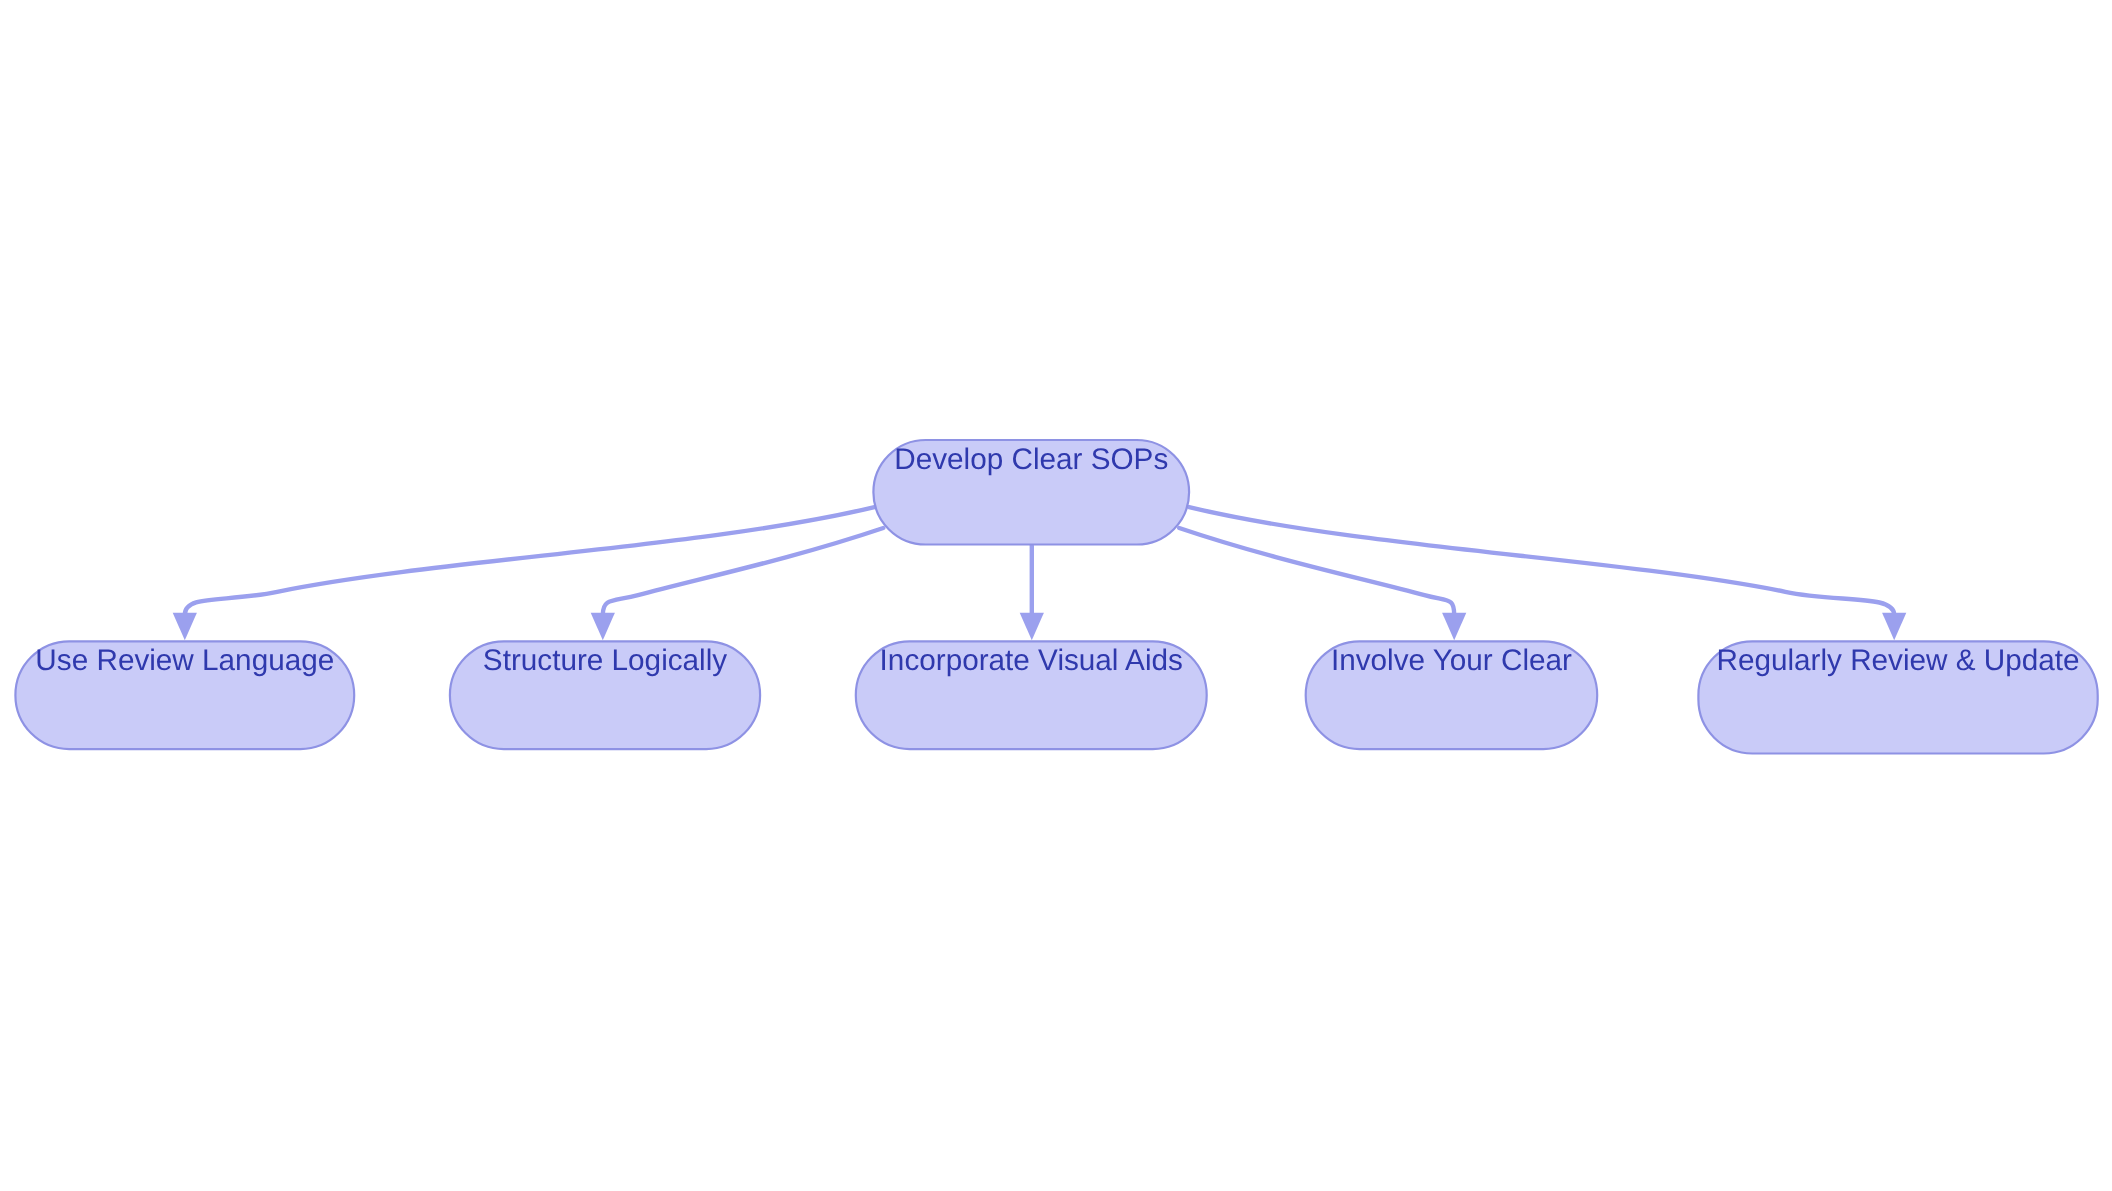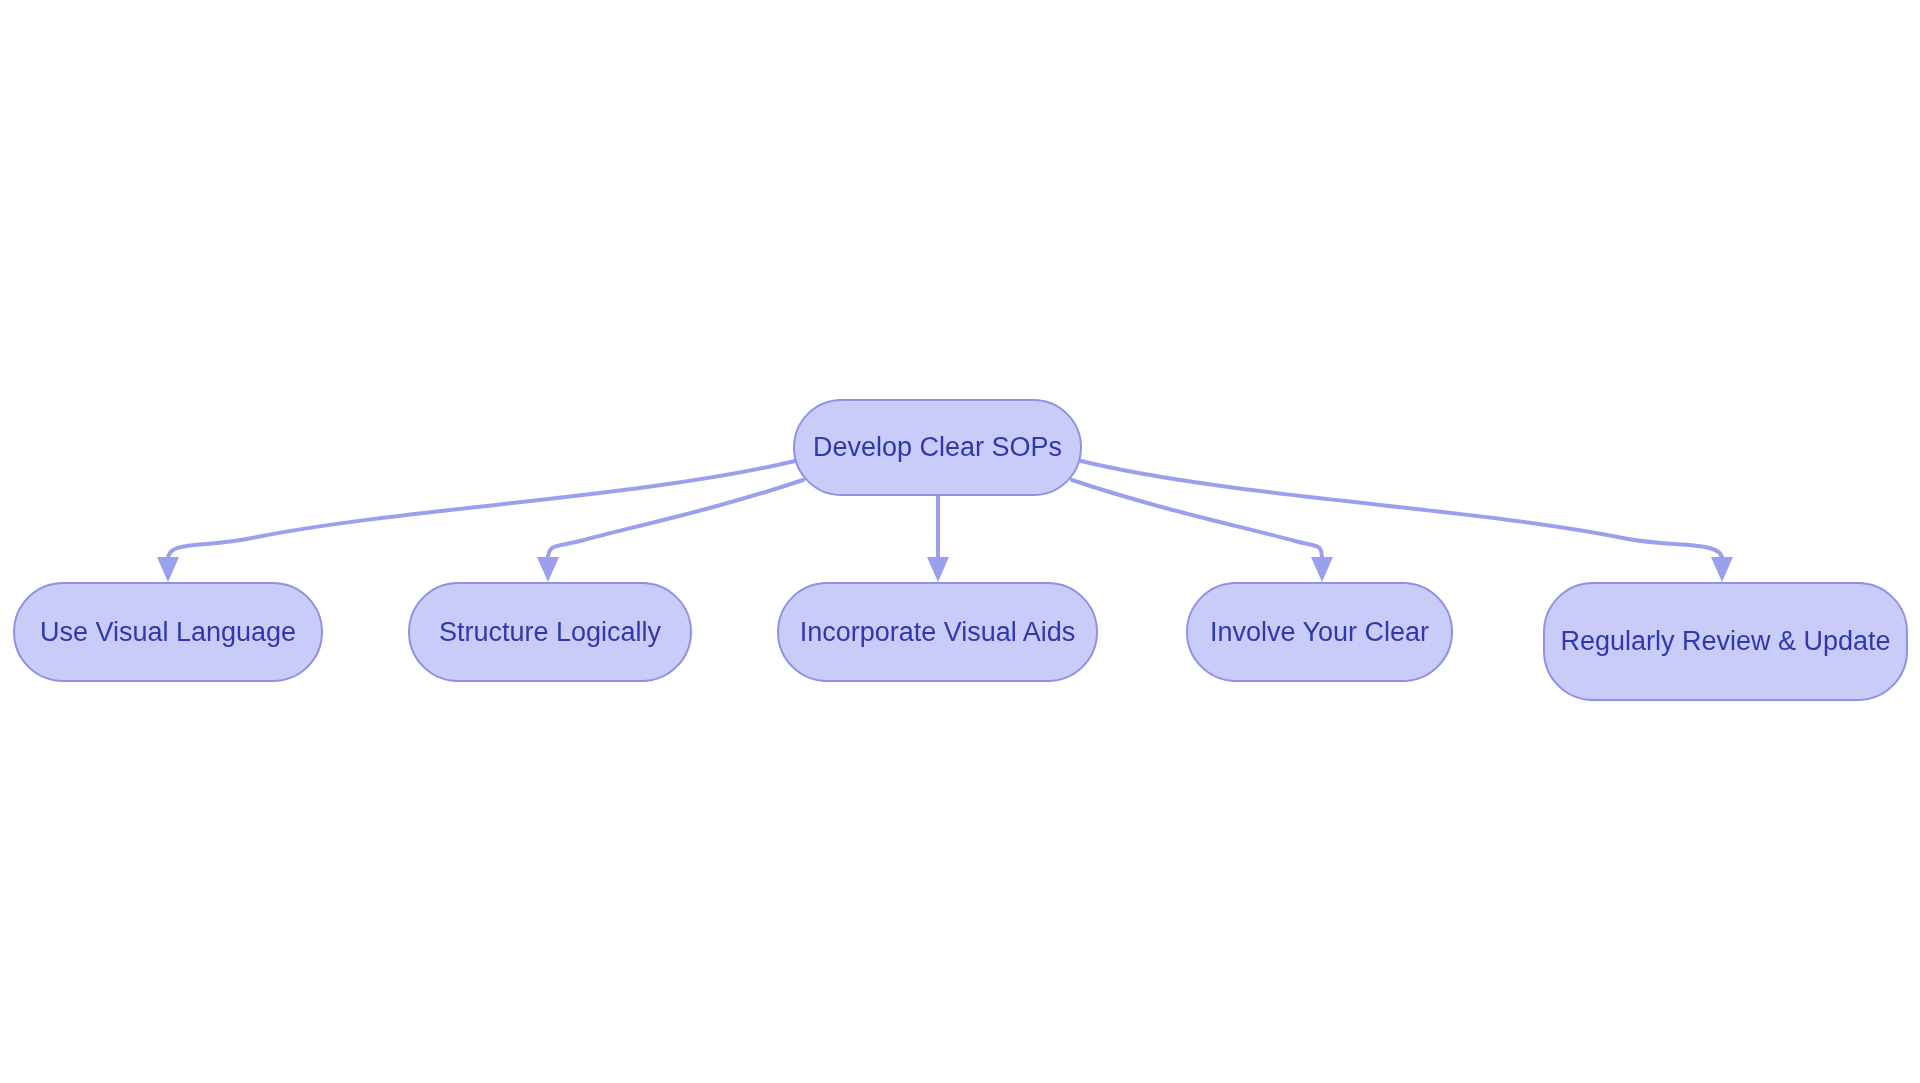--- a/index.html
+++ b/index.html
@@ -36,21 +36,21 @@
   .arrowhead {
     fill: var(--edge);
     stroke: none;
   }
   .node {
     position: absolute;
     background: var(--node-fill);
     border: 2px solid var(--node-border);
     border-radius: 50px;
     display: flex;
-    align-items: center;
+    align-items: flex-start;
     justify-content: center;
     text-align: center;
     color: var(--node-text);
     font-size: 27px;
     line-height: 1.2;
     white-space: nowrap;
   }
 </style>
 </head>
 <body>
@@ -78,32 +78,32 @@
       <path class="edge-path" d="M 1081 461 C 1235 498, 1475 508, 1623 538 C 1670 548, 1722 540, 1722 559"></path>
       <polygon class="arrowhead" points="1711,557 1733,557 1722,582"></polygon>
     </g>
   </svg>
 
   <div class="node" style="left:793px; top:399px; width:289px; height:97px;">
     <span>Develop Clear SOPs</span>
   </div>
 
   <div class="node" style="left:13px; top:582px; width:310px; height:100px;">
-    <span>Use Visual Language</span>
+    <span>Use Review Language</span>
   </div>
 
   <div class="node" style="left:408px; top:582px; width:284px; height:100px;">
     <span>Structure Logically</span>
   </div>
 
   <div class="node" style="left:777px; top:582px; width:321px; height:100px;">
     <span>Incorporate Visual Aids</span>
   </div>
 
   <div class="node" style="left:1186px; top:582px; width:267px; height:100px;">
     <span>Involve Your Clear</span>
   </div>
 
-  <div class="node" style="left:1543px; top:582px; width:365px; height:119px;">
+  <div class="node" style="left:1543px; top:582px; width:365px; height:104px;">
     <span>Regularly Review &amp; Update</span>
   </div>
 
 </div>
 
 </body></html>

